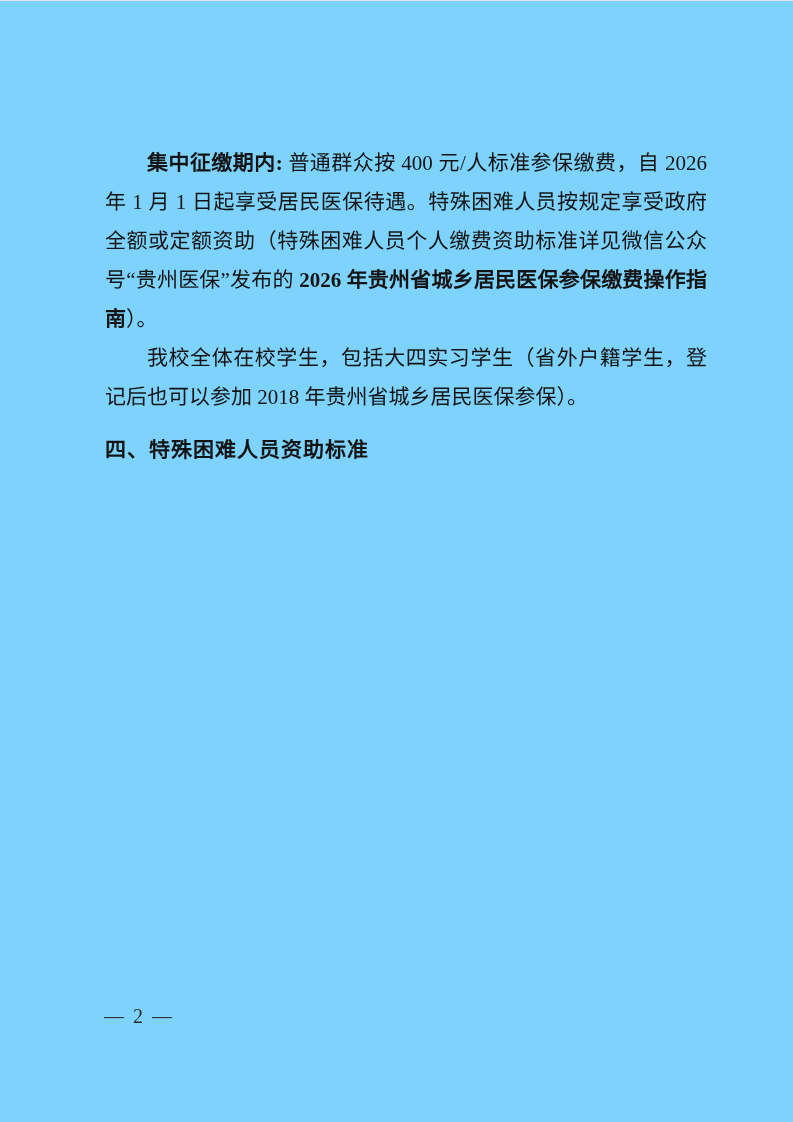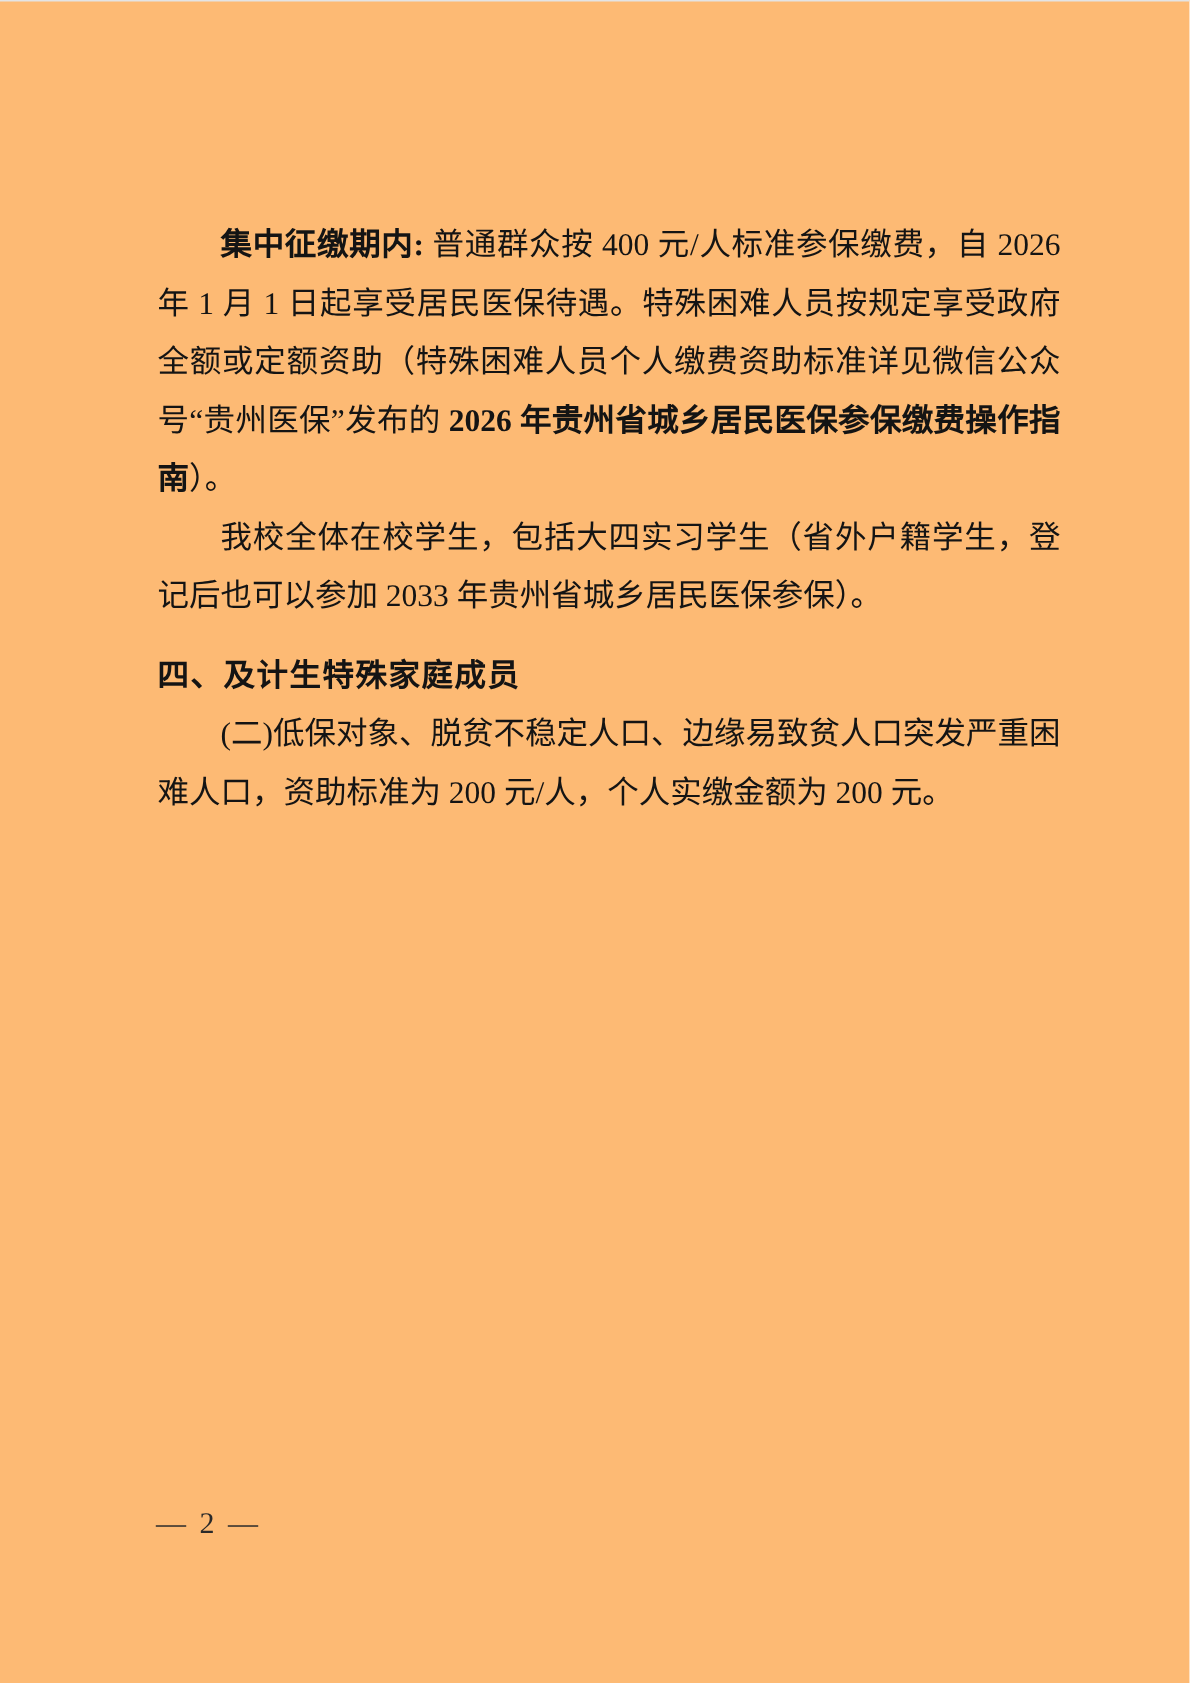--- a/index.html
+++ b/index.html
@@ -4,21 +4,21 @@
 <style>
   html, body {
     margin: 0;
     padding: 0;
     background: #ffffff;
   }
   .page {
     position: relative;
     width: 793px;
     height: 1122px;
-    background: #fdba74;
+    background: #7dd3fc;
     overflow: hidden;
     box-sizing: border-box;
     border-top: 1px solid #e4e4e4;
     font-family: "Liberation Serif", "DejaVu Serif", serif;
     color: #141414;
   }
   .content {
     position: absolute;
     left: 105px;
     top: 143px;
@@ -53,18 +53,17 @@
     letter-spacing: 2px;
     color: #2a2a2a;
   }
 </style>
 </head>
 <body>
 
 <div class="page">
   <div class="content">
       <p class="body-para"><span class="bold">集中征缴期内:</span><span> 普通群众按 400 元/人标准参保缴费，自 2026 年 1 月 1 日起享受居民医保待遇。特殊困难人员按规定享受政府全额或定额资助（特殊困难人员个人缴费资助标准详见微信公众号“贵州医保”发布的 </span><span class="bold">2026 年贵州省城乡居民医保参保缴费操作指南</span><span>）。</span></p>
-      <p class="body-para"><span>我校全体在校学生，包括大四实习学生（省外户籍学生，登记后也可以参加 2033 年贵州省城乡居民医保参保）。</span></p>
-      <p class="heading"><span class="bold">四、及计生特殊家庭成员</span></p>
-      <p class="body-para"><span>(二)低保对象、脱贫不稳定人口、边缘易致贫人口突发严重困难人口，资助标准为 200 元/人，个人实缴金额为 200 元。</span></p>
+      <p class="body-para"><span>我校全体在校学生，包括大四实习学生（省外户籍学生，登记后也可以参加 2018 年贵州省城乡居民医保参保）。</span></p>
+      <p class="heading"><span class="bold">四、特殊困难人员资助标准</span></p>
     </div>
   <div class="footer">— 2 —</div>
 </div>
 
 </body></html>

